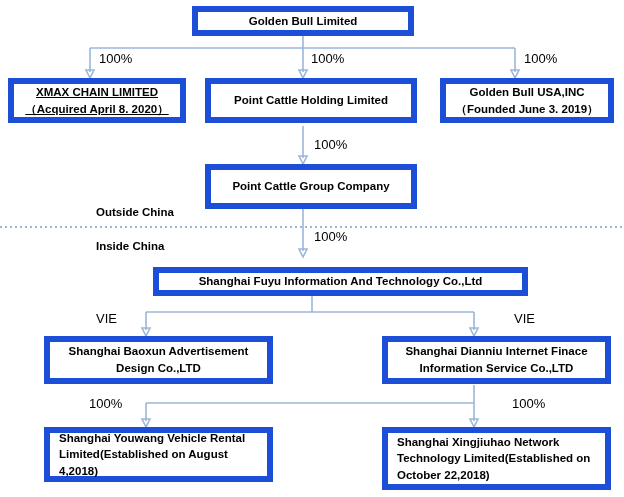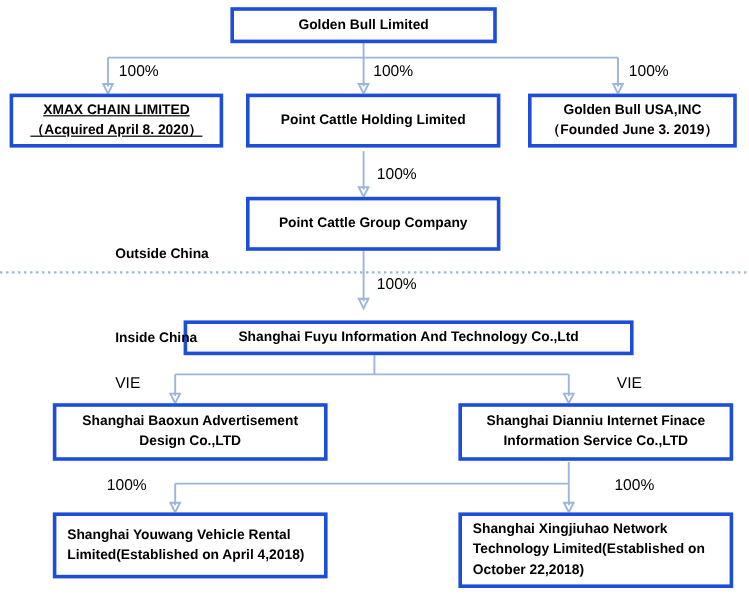--- a/index.html
+++ b/index.html
@@ -13,21 +13,21 @@
   #canvas {
     position: relative;
     width: 624px;
     height: 497px;
     background: #ffffff;
     overflow: hidden;
   }
   .box {
     position: absolute;
     box-sizing: border-box;
-    border: 3px solid #1d4ed8;
+    border: 6px solid #1d4ed8;
     background: #ffffff;
     display: flex;
     align-items: center;
     justify-content: center;
     text-align: center;
     font-weight: bold;
     font-size: 11.5px;
     line-height: 1.45;
     color: #000000;
     padding: 2px 5px;
@@ -147,21 +147,21 @@
   <div class="box" style="left:382px; top:336px; width:229px; height:48px;">
     <div>
       <div>Shanghai Dianniu Internet Finace</div>
       <div>Information Service Co.,LTD</div>
     </div>
   </div>
 
   <div class="box left-align" style="left:44px; top:427px; width:229px; height:55px;">
     <div>
       <div>Shanghai Youwang Vehicle Rental</div>
-      <div>Limited(Established on April 4,2018)</div>
+      <div>Limited(Established on August 4,2018)</div>
     </div>
   </div>
 
   <div class="box left-align" style="left:382px; top:427px; width:229px; height:63px;">
     <div>
       <div>Shanghai Xingjiuhao Network</div>
       <div>Technology Limited(Established on</div>
       <div>October 22,2018)</div>
     </div>
   </div>
@@ -170,15 +170,15 @@
   <div class="pct" style="left:311px; top:51px;">100%</div>
   <div class="pct" style="left:524px; top:51px;">100%</div>
   <div class="pct" style="left:314px; top:137px;">100%</div>
   <div class="pct" style="left:314px; top:229px;">100%</div>
   <div class="pct" style="left:96px; top:311px;">VIE</div>
   <div class="pct" style="left:514px; top:311px;">VIE</div>
   <div class="pct" style="left:89px; top:396px;">100%</div>
   <div class="pct" style="left:512px; top:396px;">100%</div>
 
   <div class="zone-label" style="left:96px; top:206px;">Outside China</div>
-  <div class="zone-label" style="left:96px; top:240px;margin-top:36px;">Inside China</div>
+  <div class="zone-label" style="left:96px; top:240px;">Inside China</div>
 
 </div>
 
 </body></html>

